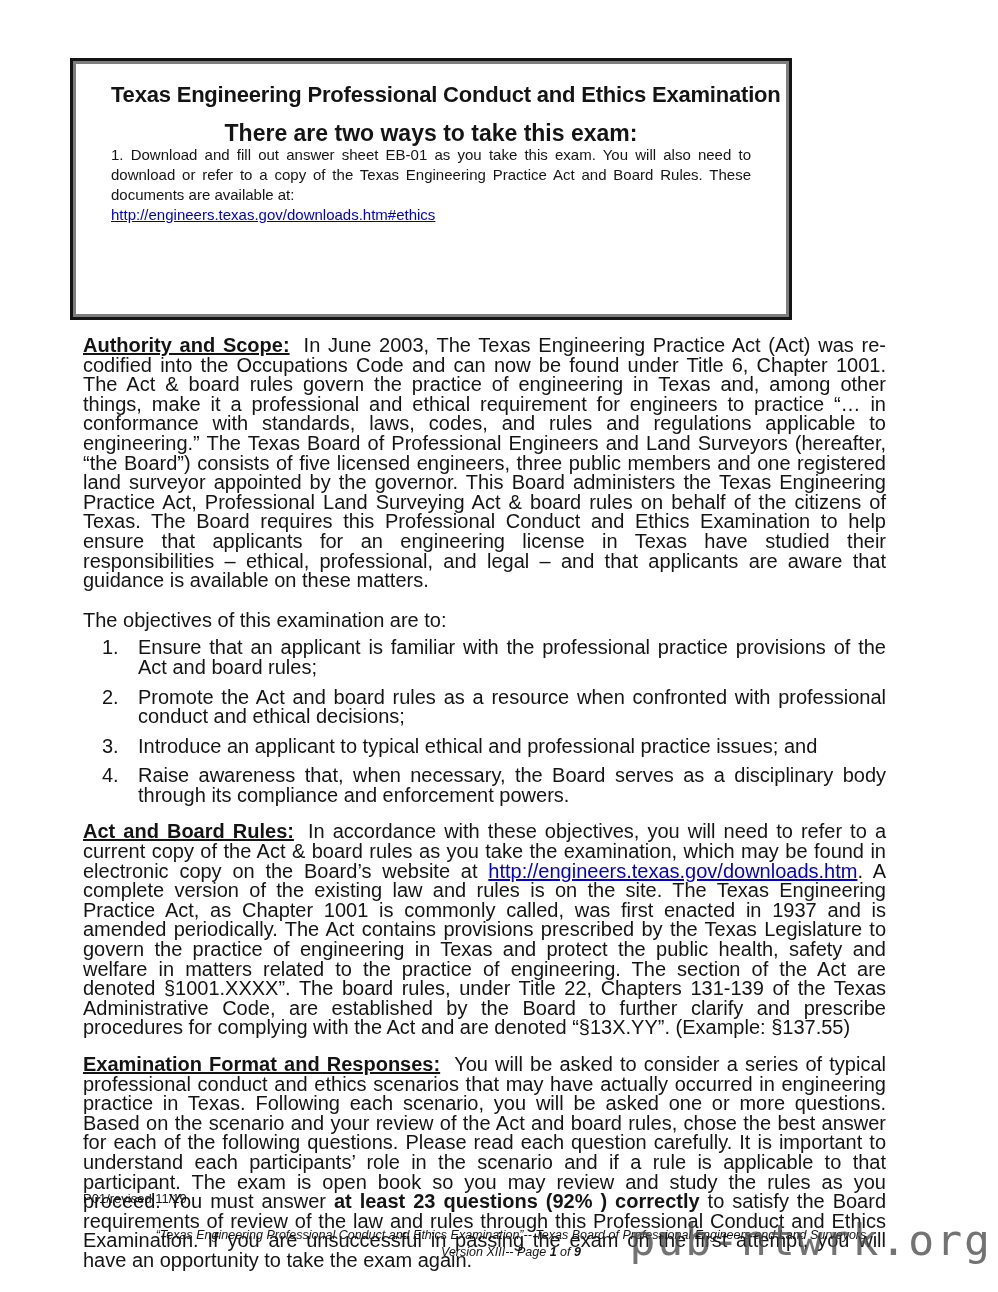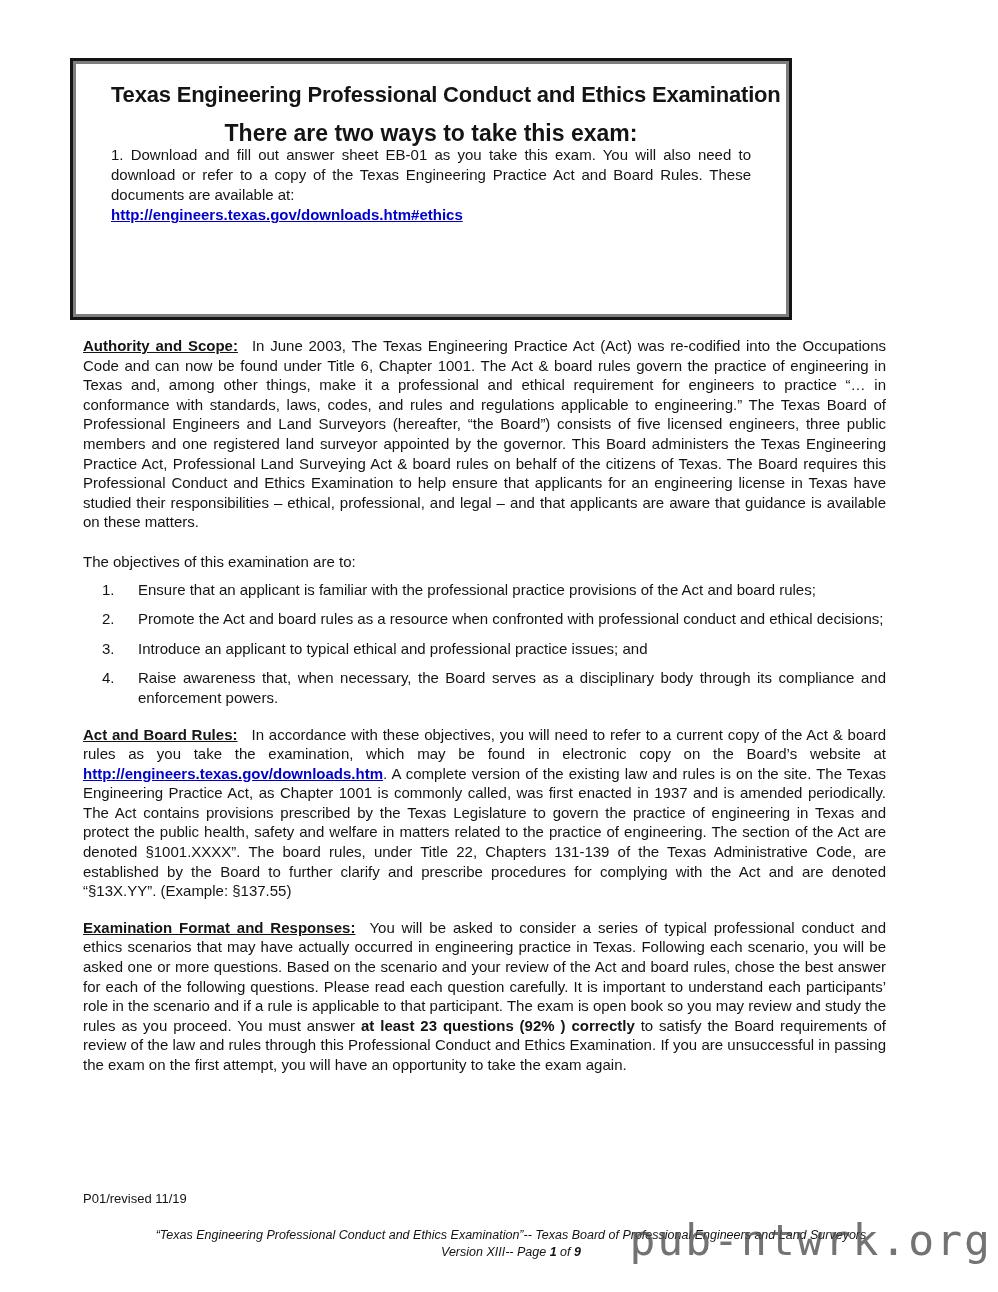--- a/index.html
+++ b/index.html
@@ -20,26 +20,26 @@
     background:#ffffff;
     border:3px solid #141414;
     box-shadow: inset 0 0 0 3px #7e7e7e;
     padding:19px 38px 0 38px;
   }
   .title { text-align:center; font-weight:bold; font-size:22px; line-height:29px; letter-spacing:-0.2px; }
   .title span { display:block; white-space:nowrap; }
   .subtitle { text-align:center; font-weight:bold; font-size:23px; line-height:22px; margin-top:13px; }
   .box-para { font-size:15px; line-height:20px; text-align:justify; margin-top:1px; }
   .box-para.second { margin-top:19px; text-align:left; }
-  a.doc-link { color:#0000cc; text-decoration:underline;font-weight:bold; }
+  a.doc-link { color:#0000cc; text-decoration:underline; }
 
   
   .content {
     position:absolute; left:83px; top:336px; width:803px;
-    font-size:15px; line-height:19.6px;
+    font-size:20px; line-height:19.6px;
   }
   .para { text-align:justify; }
   .sec-head {
     font-weight:bold; text-decoration:underline;
     margin-right:14px;
   }
   .objectives-intro { margin-top:20px; margin-bottom:8px; }
   .obj-item { position:relative; padding-left:55px; margin-bottom:10px; text-align:justify; }
   .obj-num { position:absolute; left:19px; top:0; }
   .mt-sec { margin-top:17px; }

